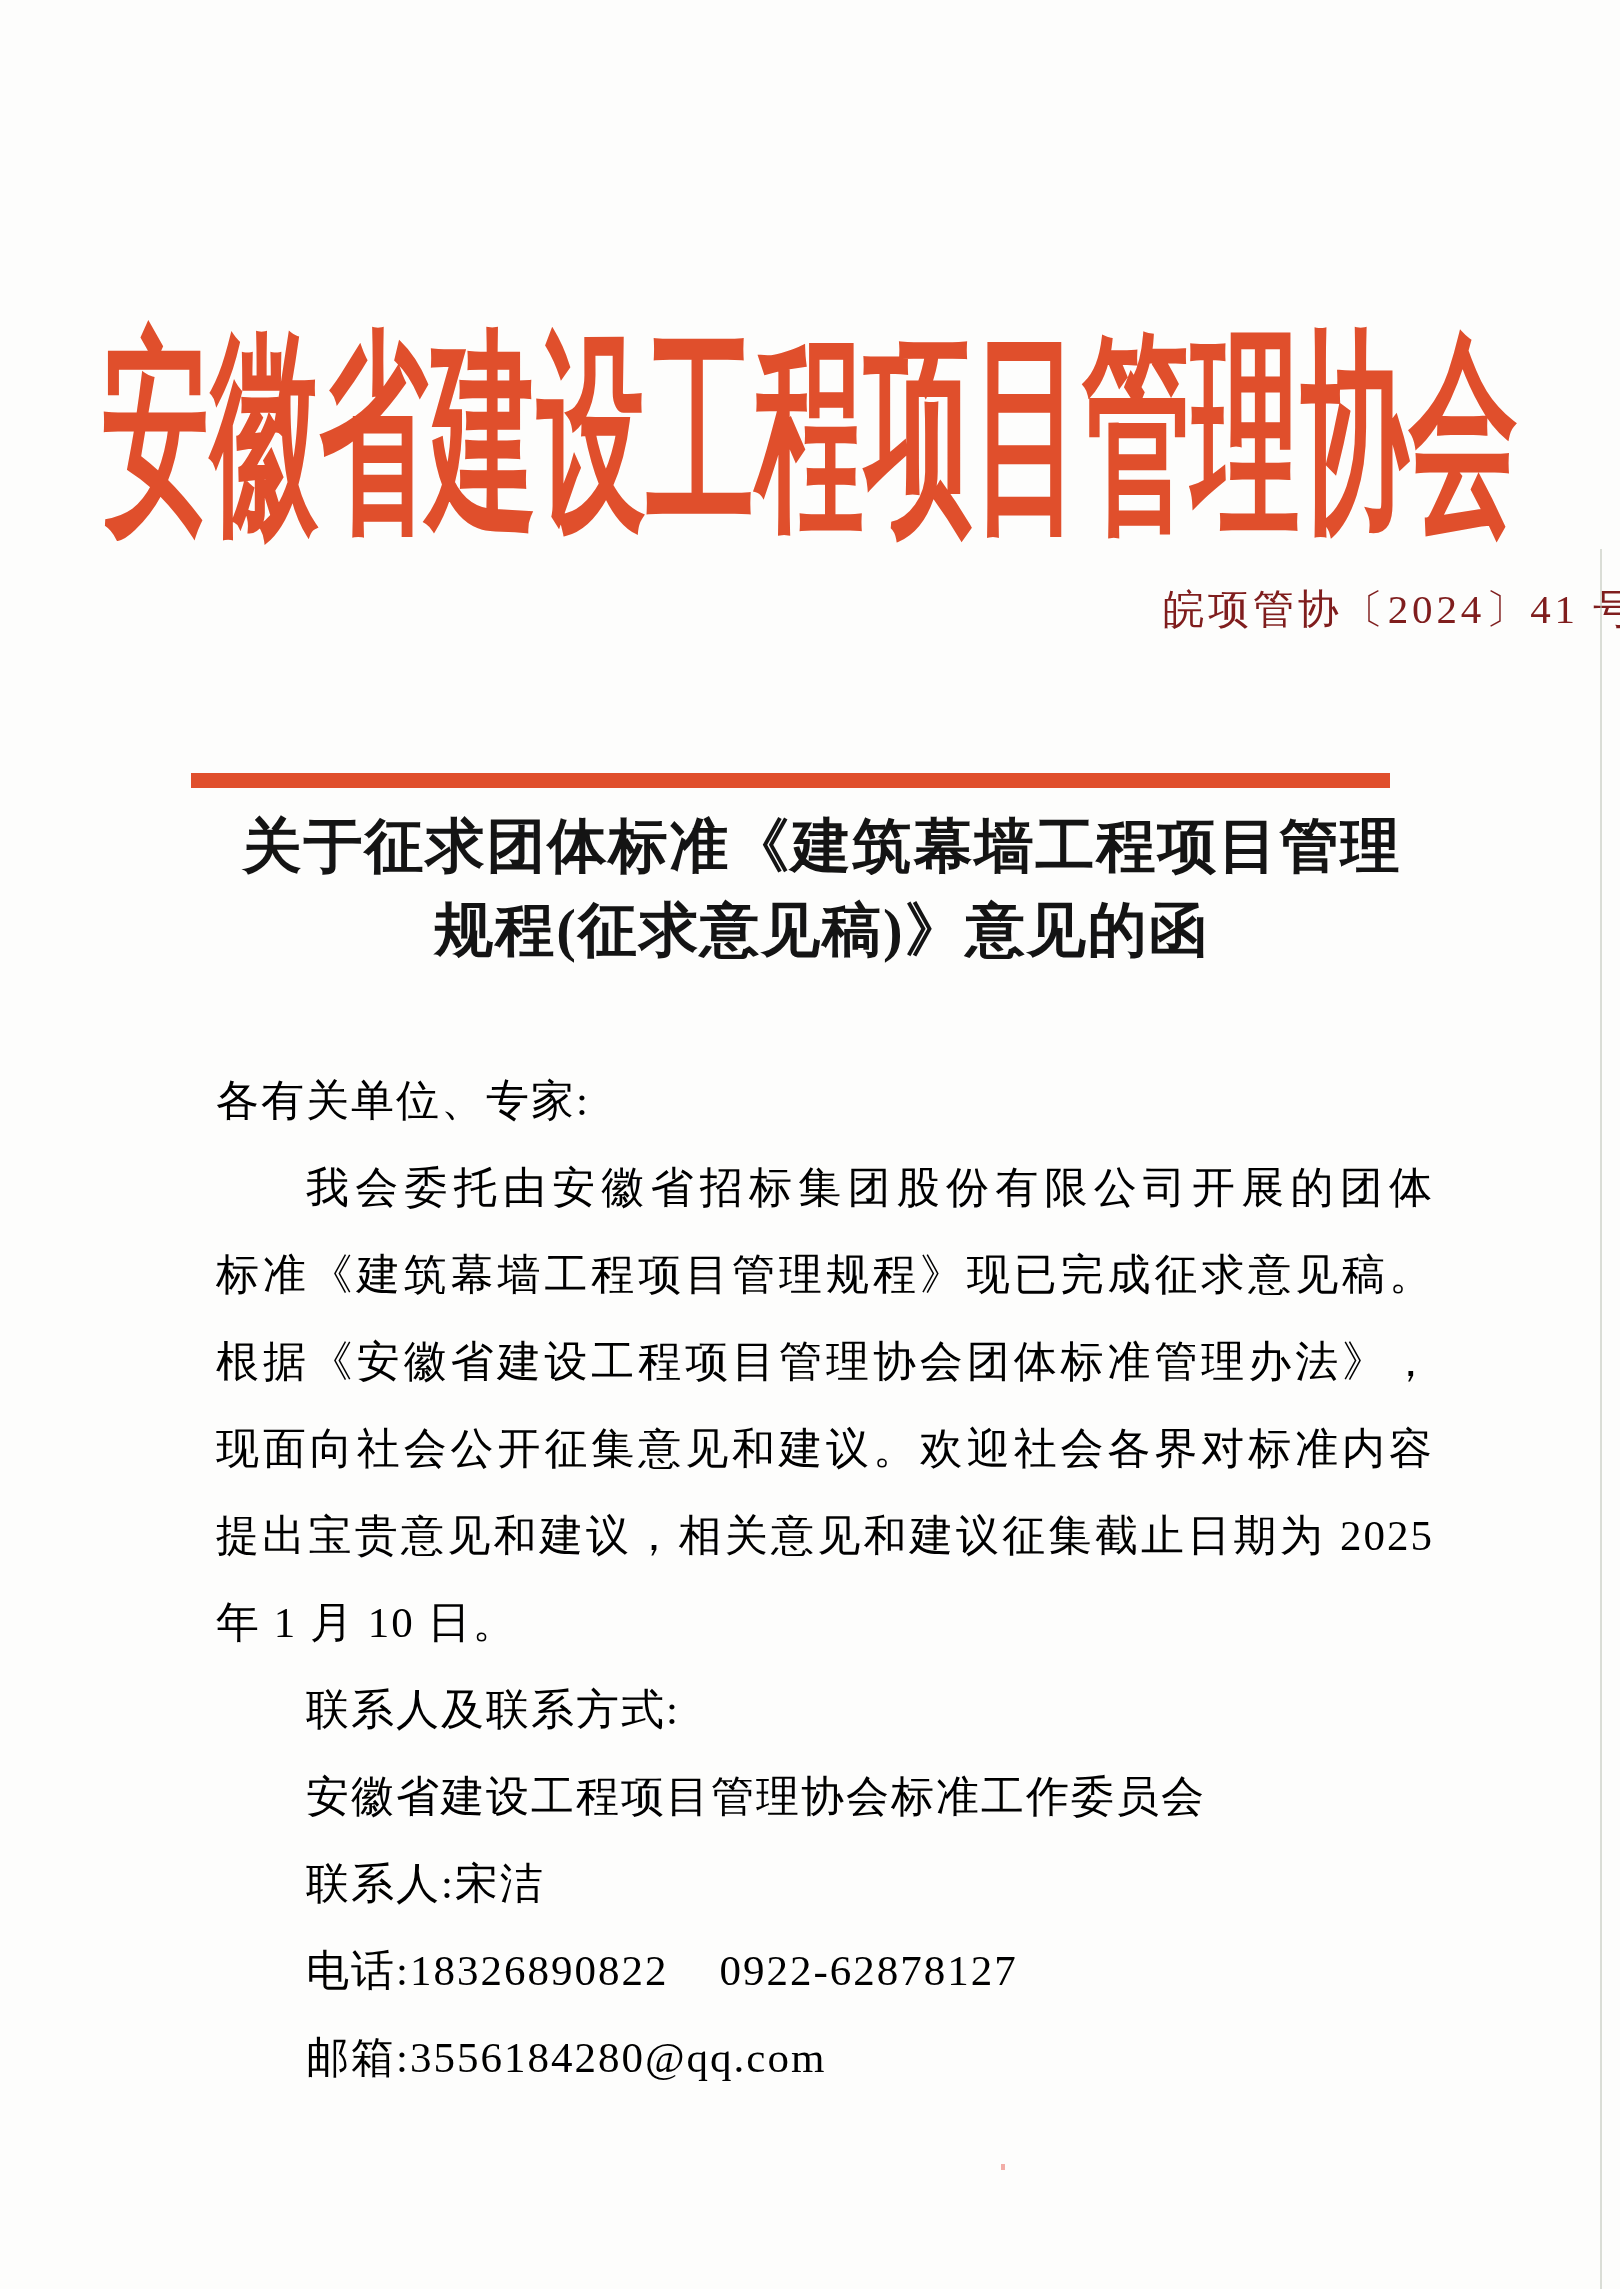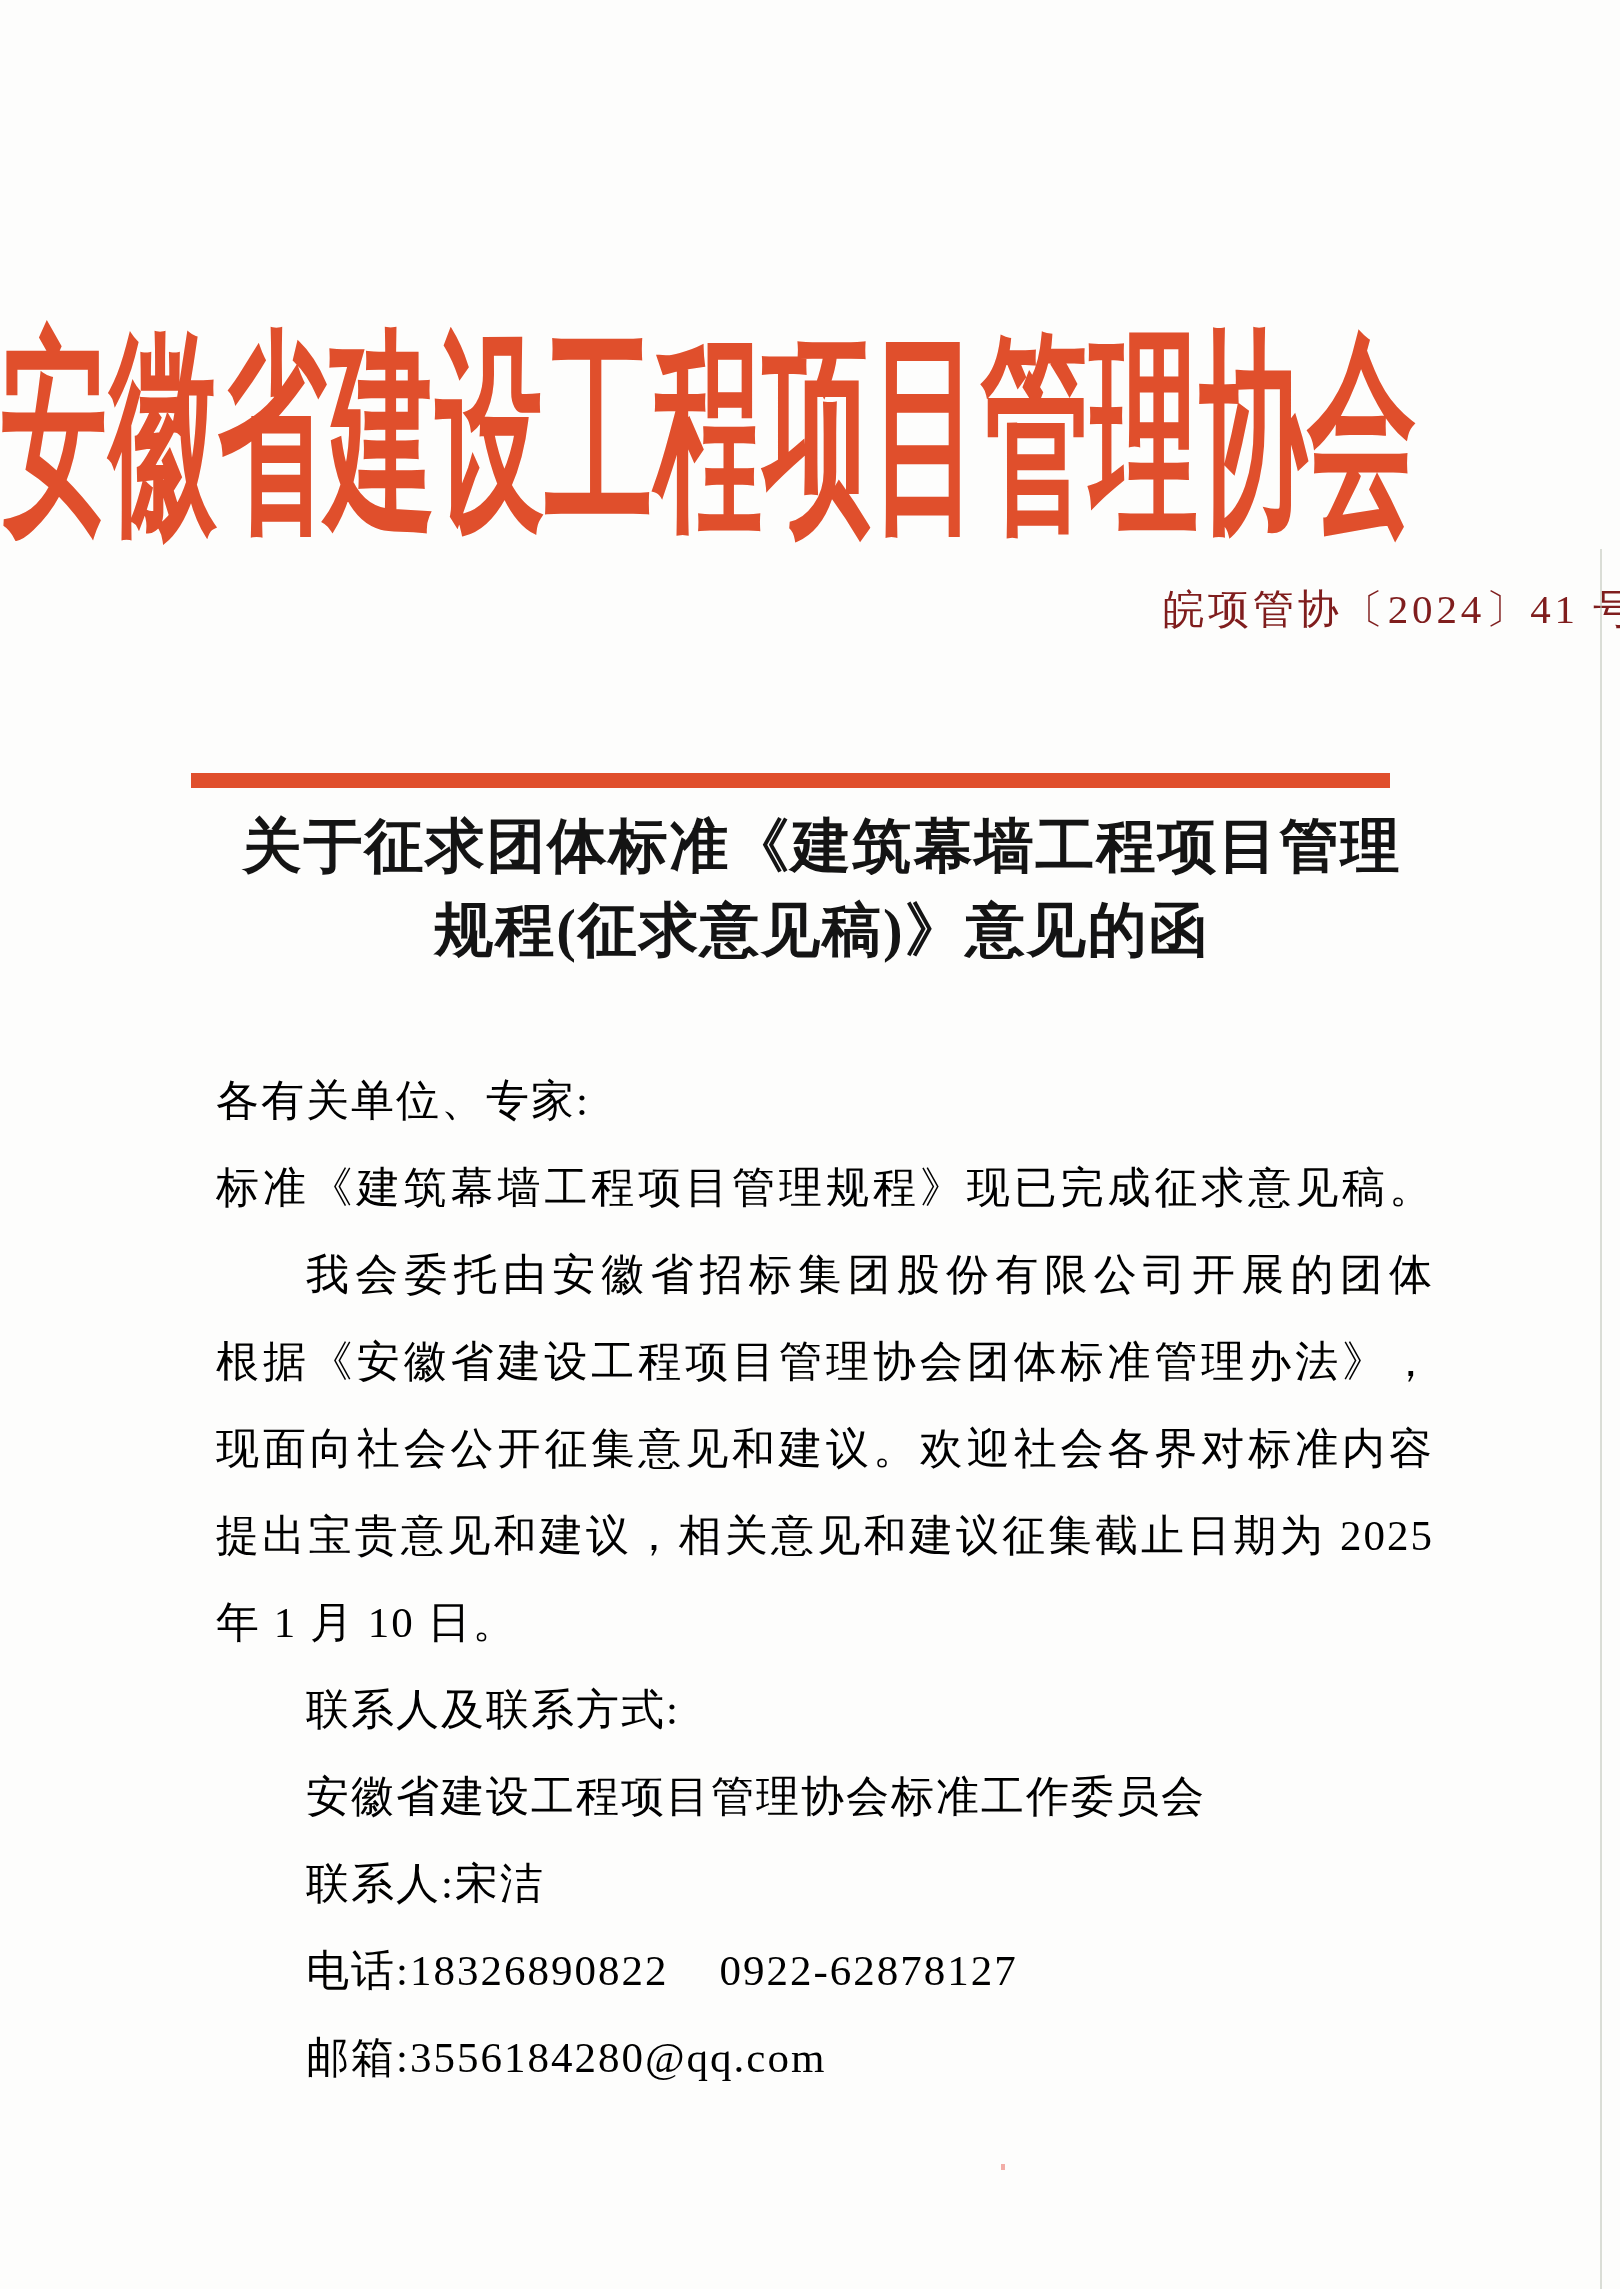--- a/index.html
+++ b/index.html
@@ -10,21 +10,21 @@
     background: #fdfdfc;
     overflow: hidden;
     font-family: "Liberation Serif", "DejaVu Serif", serif;
   }
 
   
   .org-title {
     position: absolute;
     top: 323px; left: 0;
     width: 100%; height: 225px;
-    display: flex; align-items: center; justify-content: flex-start;
+    display: flex; align-items: center; justify-content: center;
   }
   .org-title .stretch {
     font-size: 108px;
     line-height: 108px;
     font-weight: bold;
     letter-spacing: 1px;
     white-space: nowrap;
     color: #e04f2c;
     transform: scale(1, 2.0);
     transform-origin: center center;
@@ -111,22 +111,22 @@
 
   <div class="red-rule"></div>
 
   <div class="doc-title">
     <div>关于征求团体标准《建筑幕墙工程项目管理</div>
     <div>规程(征求意见稿)》意见的函</div>
   </div>
 
   <div class="letter-body" id="letter-body">
       <div class="body-line">各有关单位、专家:</div>
+      <div class="body-line indent fill">我会委托由安徽省招标集团股份有限公司开展的团体</div>
       <div class="body-line fill">标准《建筑幕墙工程项目管理规程》现已完成征求意见稿。</div>
-      <div class="body-line indent fill">我会委托由安徽省招标集团股份有限公司开展的团体</div>
       <div class="body-line fill">根据《安徽省建设工程项目管理协会团体标准管理办法》，</div>
       <div class="body-line fill">现面向社会公开征集意见和建议。欢迎社会各界对标准内容</div>
       <div class="body-line fill">提出宝贵意见和建议，相关意见和建议征集截止日期为 2025</div>
       <div class="body-line">年 1 月 10 日。</div>
       <div class="body-line indent">联系人及联系方式:</div>
       <div class="body-line indent">安徽省建设工程项目管理协会标准工作委员会</div>
       <div class="body-line indent">联系人:宋洁</div>
       <div class="body-line indent">电话:18326890822    0922-62878127</div>
       <div class="body-line indent">邮箱:3556184280@qq.com</div>
     </div>

